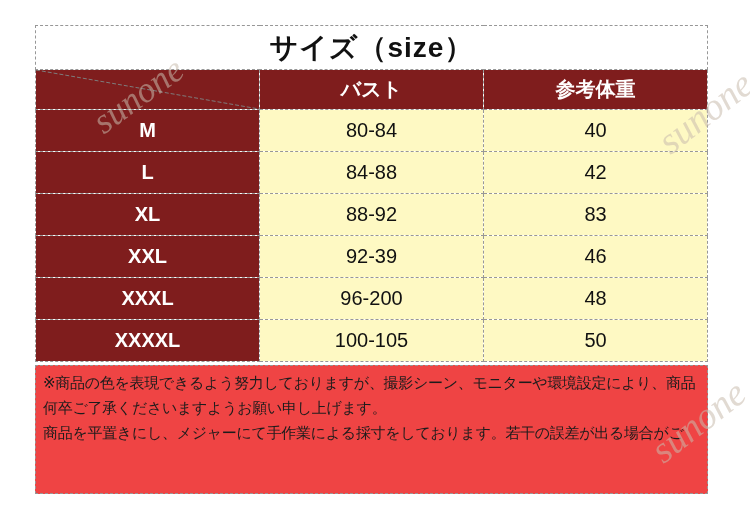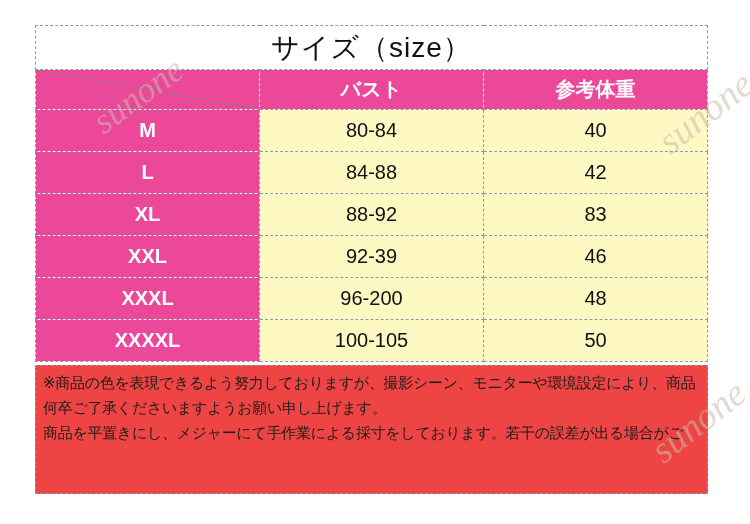--- a/index.html
+++ b/index.html
@@ -27,28 +27,28 @@
     overflow: hidden;
   }
   .col-size   { width: 225px; }
   .col-bust   { width: 222px; }
   .col-weight { width: 224px; }
 
   .title-cell {
     height: 44px;
     background: #ffffff;
     font-size: 28px;
-    font-weight: normal;
+    font-weight: bold;
     color: #111111;
     letter-spacing: 1px;
     margin-top: 10px;
   }
   .header-row td { height: 40px; }
   .gray-cell {
-    background: #ec4899;
+    background: #7f1d1d;
     color: #ffffff;
     font-weight: bold;
     font-size: 20px;
   }
   .diag-cell { position: relative; padding: 0; }
   .diag-cell svg { position: absolute; left: 0; top: 0; width: 100%; height: 100%; display: block; }
 
   .data-row td { height: 42px; }
   .value-cell {
     background: #fef9c3;

